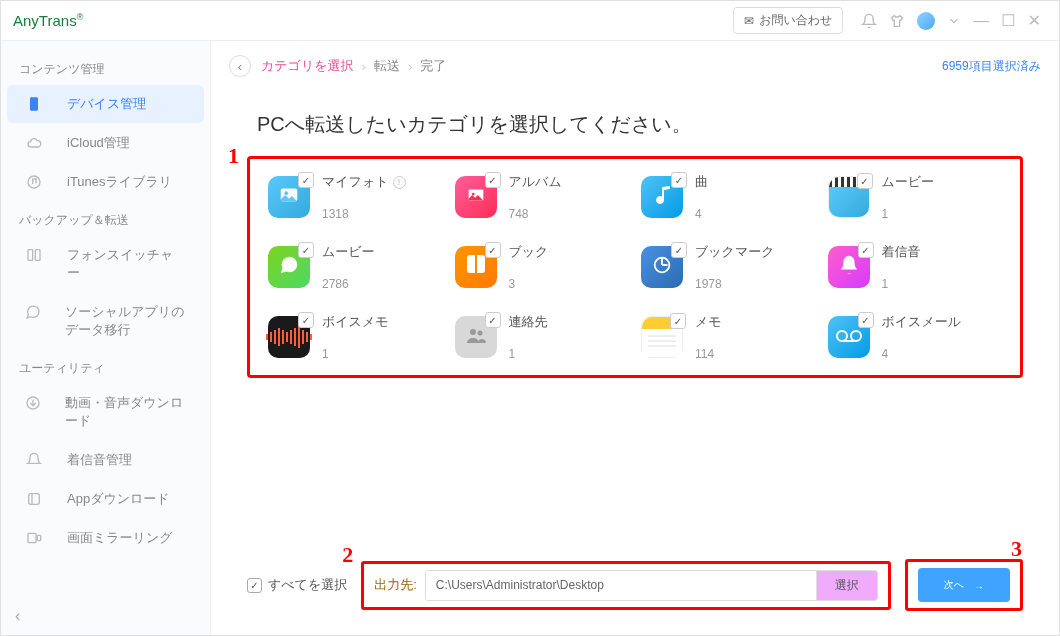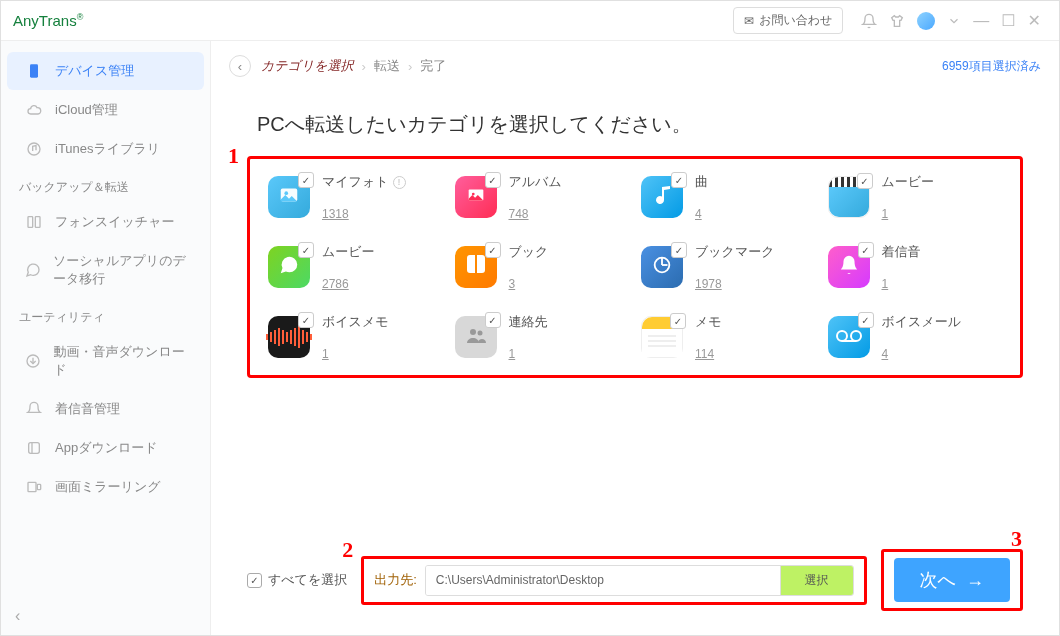--- a/index.html
+++ b/index.html
@@ -9,61 +9,61 @@
 .app-title { font-size: 15px; color: #15803d; font-weight: 500; }
 .app-title sup { font-size: 9px; }
 .titlebar-spacer { flex: 1; }
 .contact-btn { border: 1px solid #ddd; border-radius: 4px; padding: 4px 10px; font-size: 12px; color: #666; display: flex; align-items: center; gap: 5px; margin-right: 12px; cursor: pointer; }
 .title-icon { color: #bbb; margin: 0 6px; cursor: pointer; display: inline-flex; align-items: center; }
 .avatar { width: 18px; height: 18px; border-radius: 50%; background: linear-gradient(135deg,#8fd3ff,#4aa8ff); margin: 0 6px; }
 
 .body-wrap { display: flex; height: calc(100% - 40px); }
 .sidebar { width: 210px; background: #fafbfc; border-right: 1px solid #eee; padding: 10px 0; overflow-y: auto; position: relative; }
 .side-section { font-size: 12px; color: #888; padding: 10px 18px 6px; }
-.side-item { display: flex; align-items: center; gap: 12px; padding: 10px 18px; font-size: 13px; color: #888; cursor: pointer; border-radius: 6px; margin: 1px 6px; }
+.side-item { display: flex; gap: 24px; padding: 10px 18px; font-size: 13px; color: #888; cursor: pointer; border-radius: 6px; margin: 1px 6px; }
 .side-item.active { background: #e8f1ff; color: #3b82f6; }
 .side-item.active .side-icon { color: #3b82f6; }
 .side-icon { width: 18px; height: 18px; display: inline-flex; align-items: center; justify-content: center; color: #bbb; }
 .sidebar-collapse { position: absolute; bottom: 10px; left: 14px; color: #aaa; cursor: pointer; }
 
 .main { flex: 1; display: flex; flex-direction: column; }
 .breadcrumb-bar { height: 50px; display: flex; align-items: center; padding: 0 18px; font-size: 13px; color: #888; }
 .bc-back { width: 22px; height: 22px; border: 1px solid #ddd; border-radius: 50%; display: flex; align-items: center; justify-content: center; margin-right: 10px; cursor: pointer; color: #888; }
 .bc-sep { margin: 0 8px; color: #ccc; }
-.bc-item.active { color: #7f1d1d; font-style: italic; }
+.bc-item.active { color: #ec4899; }
 .bc-spacer { flex: 1; }
 .selected-count { color: #3b82f6; font-size: 12px; }
 
 .content { flex: 1; padding: 20px 36px; position: relative; }
 .page-heading { font-size: 20px; color: #333; margin-bottom: 18px; font-weight: 500; padding-left: 10px; }
 
 .grid-box { border: 3px solid #ff0000; border-radius: 4px; padding: 14px 18px; position: relative; }
 .annot { position: absolute; color: #ff0000; font-weight: bold; font-size: 22px; font-family: Georgia, serif; }
 .annot1 { left: -22px; top: -16px; }
 .grid { display: grid; grid-template-columns: repeat(4, 1fr); gap: 22px 12px; }
 .cat { display: flex; align-items: center; gap: 12px; cursor: pointer; }
 .cat-icon { width: 42px; height: 42px; border-radius: 10px; position: relative; display: flex; align-items: center; justify-content: center; }
 .cat-check { position: absolute; top: -4px; right: -4px; width: 16px; height: 16px; background: #fff; border: 1px solid #ccc; border-radius: 3px; display: flex; align-items: center; justify-content: center; font-size: 10px; color: #555; }
 .cat-text { display: flex; flex-direction: column; }
 .cat-label { font-size: 13px; color: #555; display: flex; align-items: center; gap: 4px; }
-.cat-count { font-size: 12px; color: #999; margin-top: 16px; text-decoration: underline; }
+.cat-count { font-size: 12px; color: #999; margin-top: 16px; }
 .info-badge { width: 13px; height: 13px; border: 1px solid #ccc; border-radius: 50%; display: inline-flex; align-items: center; justify-content: center; font-size: 9px; color: #bbb; }
 
 .footer { display: flex; align-items: center; padding: 18px 36px 24px; gap: 14px; }
 .select-all { display: flex; align-items: center; gap: 6px; font-size: 13px; color: #555; cursor: pointer; }
 .sa-check { width: 15px; height: 15px; border: 1px solid #aaa; border-radius: 3px; display: flex; align-items: center; justify-content: center; font-size: 10px; color: #555; }
 .output-box { border: 3px solid #ff0000; border-radius: 3px; display: flex; align-items: center; padding: 6px 10px; flex: 1; position: relative; }
 .annot2 { position: absolute; left: -22px; top: -22px; }
 .output-label { font-size: 13px; color: #a16207; margin-right: 8px; }
 .output-field { flex: 1; display: flex; border: 1px solid #ddd; border-radius: 3px; overflow: hidden; }
 .output-path { flex: 1; padding: 6px 10px; font-size: 12px; color: #666; border: none; outline: none; }
-.output-browse { border: none; border-left: 1px solid #ddd; background: #bef264; padding: 6px 24px; font-size: 12px; color: #555; cursor: pointer; }
+.output-browse { border: none; border-left: 1px solid #ddd; background: #f0abfc; padding: 6px 18px; font-size: 12px; color: #555; cursor: pointer; }
 .next-wrap { border: 3px solid #ff0000; border-radius: 3px; padding: 6px 10px; position: relative; }
 .annot3 { position: absolute; right: -2px; top: -26px; }
-.next-btn { background: #3ea4ff; color: #fff; border: none; border-radius: 4px; padding: 10px 26px; font-size: 18px; cursor: pointer; display: flex; align-items: center; gap: 10px; }
+.next-btn { background: #3ea4ff; color: #fff; border: none; border-radius: 4px; padding: 10px 26px; font-size: 10px; cursor: pointer; display: flex; align-items: center; gap: 10px; }
 
 
 .ic-photos { background: linear-gradient(135deg,#5ac8fa,#34aadc); }
 .ic-albums { background: linear-gradient(135deg,#ff5e9c,#ff2d55); }
 .ic-music { background: linear-gradient(135deg,#4fc3f7,#039be5); }
 .ic-movies { background: #fff; border:1px solid #eee; }
 .ic-messages { background: linear-gradient(135deg,#7ed321,#4cd964); }
 .ic-books { background: linear-gradient(135deg,#ff9500,#ff7a00); }
 .ic-bookmarks { background: linear-gradient(135deg,#4a90e2,#2b6cb0); }
 .ic-ringtones { background: linear-gradient(135deg,#ff5ecb,#d63aff); }
@@ -107,20 +107,21 @@
         <polyline points="6 9 12 15 18 9"></polyline>
       </svg>
     </span>
   <span class="title-icon">—</span>
   <span class="title-icon">☐</span>
   <span class="title-icon">✕</span>
 </div>
 
 <div class="body-wrap">
   <div class="sidebar">
+    <div class="side-section">コンテンツ管理</div>
     <div class="side-item active">
       <span class="side-icon">
           <svg width="16" height="16" viewBox="0 0 24 24" fill="currentColor">
             <rect x="6" y="2" width="12" height="20" rx="2"></rect>
           </svg>
         </span>
       <span>デバイス管理</span>
     </div>
     <div class="side-item">
       <span class="side-icon">

